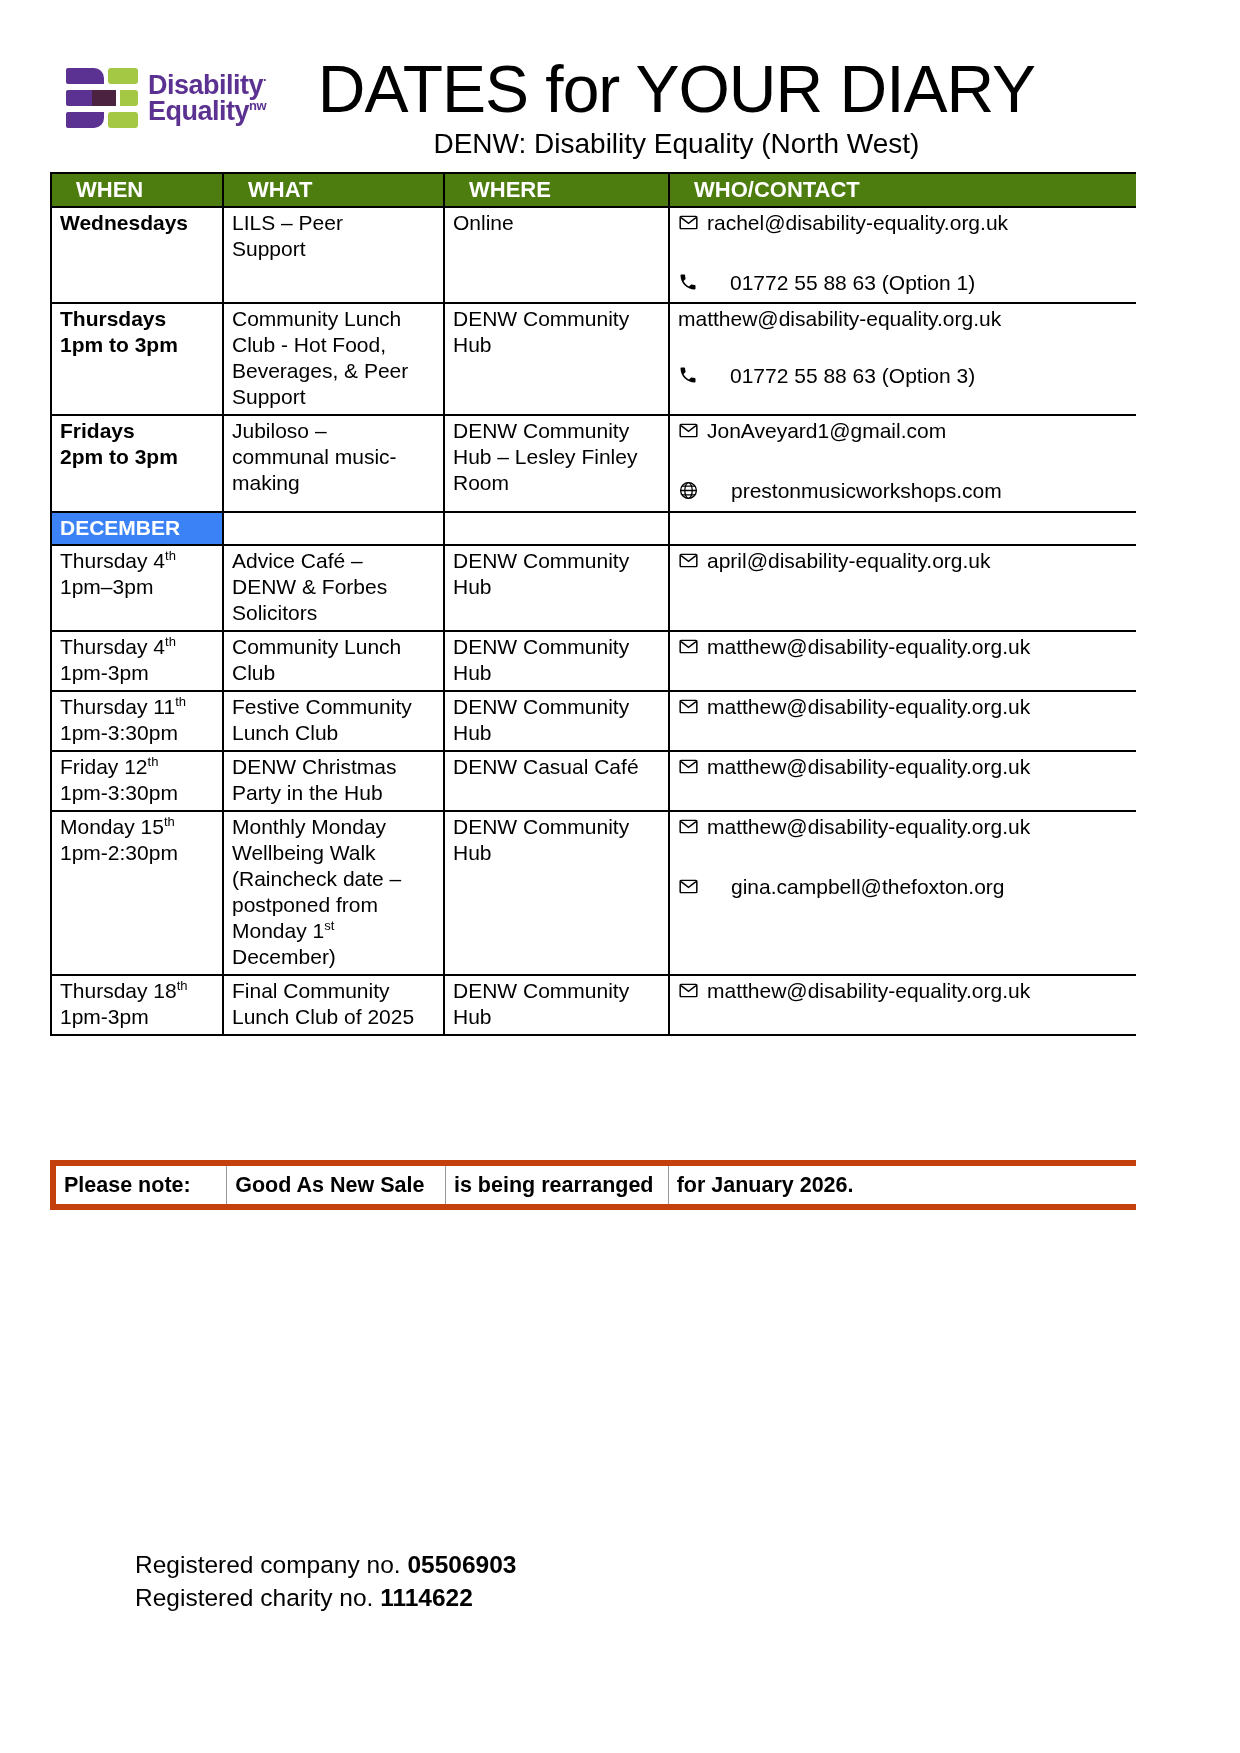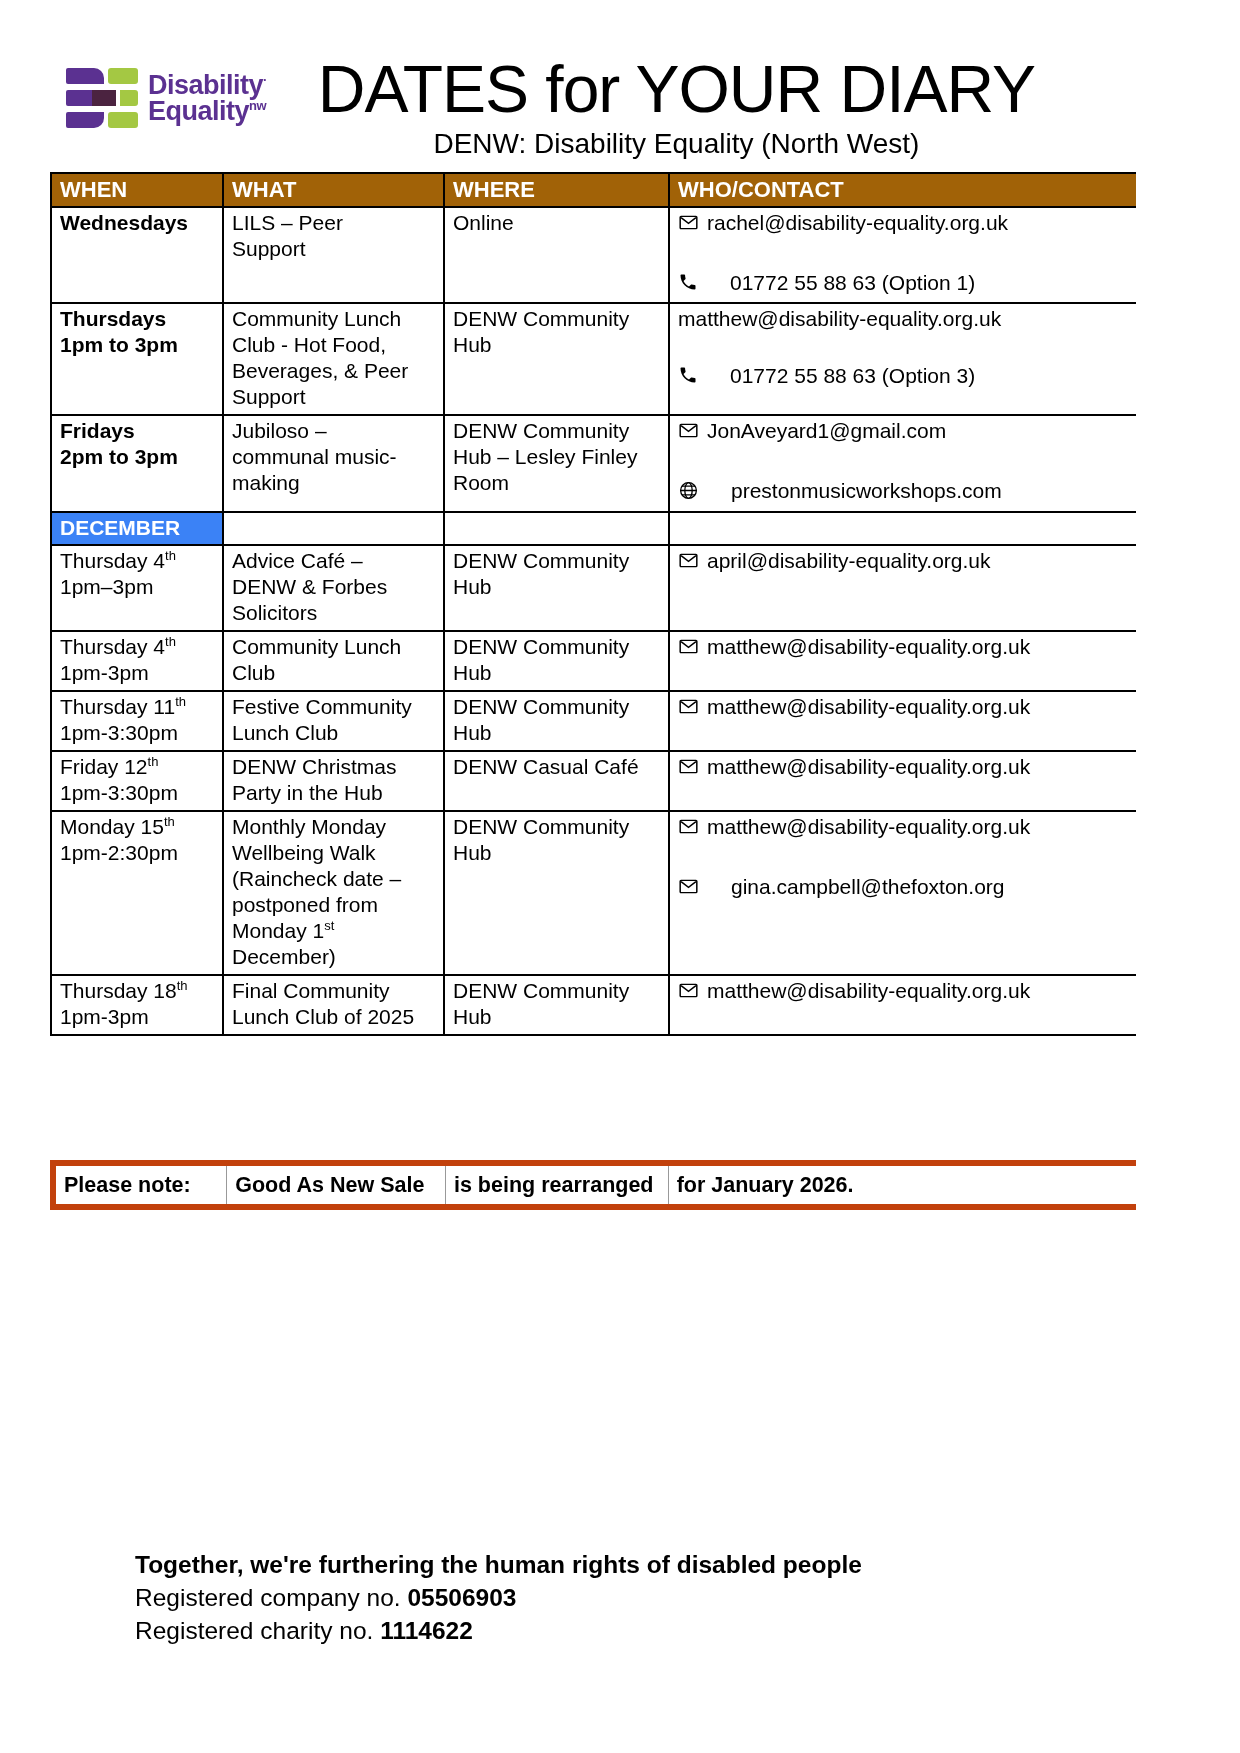--- a/index.html
+++ b/index.html
@@ -61,23 +61,23 @@
   col.c-when{width:172px;} col.c-what{width:221px;}
   col.c-where{width:225px;} col.c-who{width:522px;}
   table.events th, table.events td{
     border:2px solid #000;
     vertical-align:top;
     text-align:left;
     font-size:21px; line-height:26px;
     padding:2px 13px 4px 8px;
   }
   table.events th{
-    background:#a16207; color:#fff;
+    background:#4d7c0f; color:#fff;
     font-weight:bold; font-size:22px;
-    padding:3px 8px;
+    padding:3px 24px;
   }
   td.bold-when{font-weight:bold;}
   sup{font-size:13px; line-height:0;}
   tr.section-row td{padding:0;}
   td.section-cell{
     background:#3b82f6; color:#fff; font-weight:bold;
     font-size:22px; line-height:26px;
     padding:2px 8px 3px 8px !important;
   }
   .contact{display:flex; align-items:flex-start; gap:8px;}
@@ -317,18 +317,17 @@
   </div>
 
   <div class="note-bar" id="note-bar">
       <div class="note-cell">Please note:</div>
       <div class="note-cell">Good As New Sale</div>
       <div class="note-cell">is being rearranged</div>
       <div class="note-cell">for January 2026.</div>
     </div>
 
   <div class="footer" id="footer">
-      <div><b>Together, we're furthering the human rights of disabled people</b></div>
       <div><span>Registered company no. </span><b>05506903</b></div>
       <div><span>Registered charity no. </span><b>1114622</b></div>
     </div>
 
 </div>
 
 </body></html>

